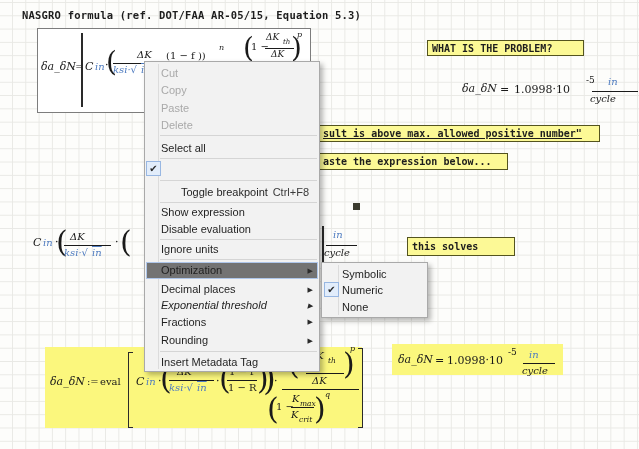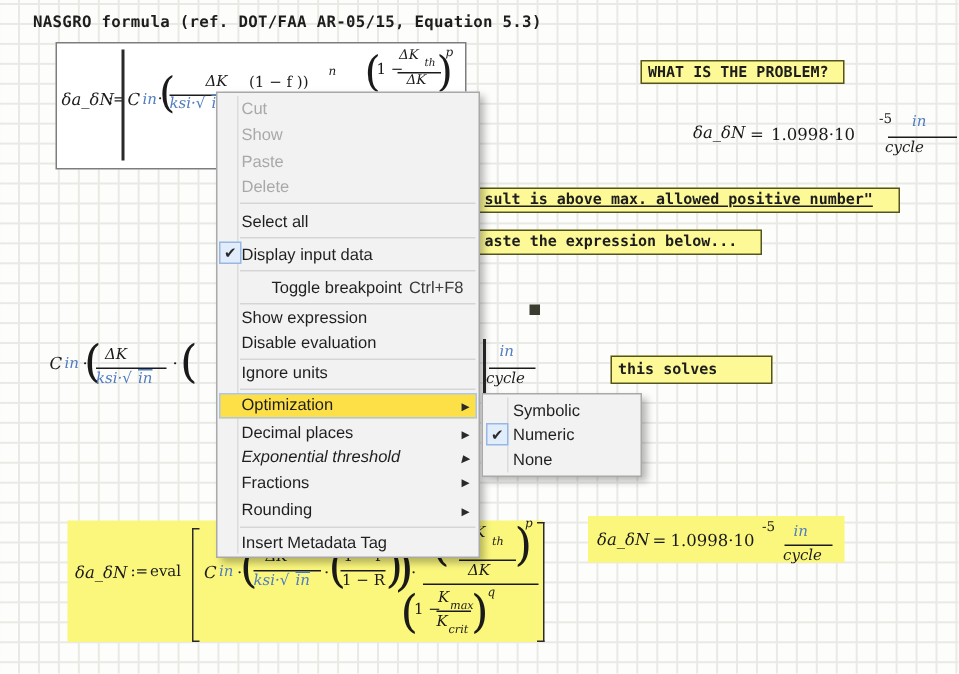--- a/index.html
+++ b/index.html
@@ -45,21 +45,21 @@
   
   .menu{position:absolute; left:144px; top:61px; width:176px; height:311px;
     background:#f2f2f2; border:1px solid #a9a9a9; box-shadow:3px 3px 5px rgba(0,0,0,.28);
     z-index:10; font-size:11px; color:#1f1f1f; box-sizing:border-box;}
   .menu .gutter{position:absolute; left:13px; top:2px; bottom:2px; width:1px; background:#dcdcdc;}
   .mi{position:absolute; left:1px; right:1px; height:17px; display:flex; align-items:center;}
   .mi .lbl{margin-left:15px;}
   .mi.disabled{color:#a9a9a9;}
   .mi .sc{margin-left:auto; margin-right:9px; color:#3a3a3a;}
   .mi .arrow{position:absolute; right:5px; top:5px; font-size:7px; color:#2a2a2a;}
-  .mi.hl{background:#fde047; box-shadow:inset 0 0 0 1px #aec6ea;}
+  .mi.hl{background:#737373; box-shadow:inset 0 0 0 1px #aec6ea;}
   .msep{position:absolute; left:15px; right:2px; height:1px; background:#d5d5d5;}
   .checkbox{position:absolute; left:1px; width:15px; height:15px; background:#e2edfb;
     border:1px solid #98b7e2; display:flex; align-items:center; justify-content:center;
     font-size:10px; color:#2a2a2a; box-sizing:border-box;}
   .submenu{position:absolute; left:321px; top:262px; width:107px; height:56px;
     background:#f2f2f2; border:1px solid #a9a9a9; box-shadow:3px 3px 5px rgba(0,0,0,.28);
     z-index:11; font-size:11px; color:#1f1f1f; box-sizing:border-box;}
   .submenu .gutter{position:absolute; left:16px; top:2px; bottom:2px; width:1px; background:#dcdcdc;}
   .smi{position:absolute; left:1px; right:1px; height:16px; display:flex; align-items:center;}
   .smi .lbl{margin-left:19px;}
@@ -97,21 +97,21 @@
   <div>
     <span class="m mv" style="left:462px;top:83px;font-size:11px;">δa_δN</span>
     <span class="m mn" style="left:500px;top:84px;font-size:11px;">=</span>
     <span class="m mn" style="left:514px;top:84px;font-size:11px;">1.0998·10</span>
     <span class="m mn" style="left:586px;top:76px;font-size:9px;">-5</span>
     <span class="m mu" style="left:608px;top:77px;font-size:10px;">in</span>
     <div class="bar" style="left:592px;top:91px;width:46px;"></div>
     <span class="m mv" style="left:590px;top:94px;font-size:10px;">cycle</span>
   </div>
 
-  <div class="note" style="left:427px;top:40px;width:136px;height:16px;">WHAT IS THE PROBLEM?</div>
+  <div class="note" style="left:427px;top:40px;width:157px;height:16px;">WHAT IS THE PROBLEM?</div>
   <div class="note" style="left:318px;top:125px;width:282px;height:17px;text-decoration:underline;">sult is above max. allowed positive number"</div>
   <div class="note" style="left:318px;top:153px;width:190px;height:17px;">aste the expression below...</div>
   <div class="note" style="left:407px;top:237px;width:108px;height:19px;line-height:15px;">this solves</div>
 
   <div class="blk-square"></div>
 
   <div>
     <span class="m mv" style="left:33px;top:237px;font-size:11px;">C</span>
     <span class="m mu" style="left:43px;top:238px;font-size:10px;">in</span>
     <span class="m mn" style="left:55px;top:237px;font-size:11px;">·</span>
@@ -187,38 +187,35 @@
     <div class="bar" style="left:523px;top:363px;width:32px;"></div>
     <span class="m mv" style="left:522px;top:366px;font-size:10px;">cycle</span>
   </div>
 
   <div class="menu">
     <div class="gutter"></div>
     <div class="mi disabled" style="top:2px;">
         <span class="lbl">Cut</span>
       </div>
     <div class="mi disabled" style="top:19.5px;">
-        <span class="lbl">Show</span>
+        <span class="lbl">Copy</span>
       </div>
     <div class="mi disabled" style="top:37px;">
         <span class="lbl">Paste</span>
       </div>
     <div class="mi disabled" style="top:54.5px;">
         <span class="lbl">Delete</span>
       </div>
     <div class="msep" style="top:73px;"></div>
     <div class="mi" style="top:77px;">
         <span class="lbl">Select all</span>
       </div>
     <div class="msep" style="top:95.5px;"></div>
     <div class="checkbox" style="top:99px;">
         <span>✔</span>
-      </div>
-    <div class="mi" style="top:99px;">
-        <span class="lbl">Display input data</span>
       </div>
     <div class="msep" style="top:118px;"></div>
     <div class="mi" style="top:121.5px;padding-left:20px;">
         <span class="lbl">Toggle breakpoint</span>
         <span class="sc">Ctrl+F8</span>
       </div>
     <div class="msep" style="top:140px;"></div>
     <div class="mi" style="top:141.5px;">
         <span class="lbl">Show expression</span>
       </div>

